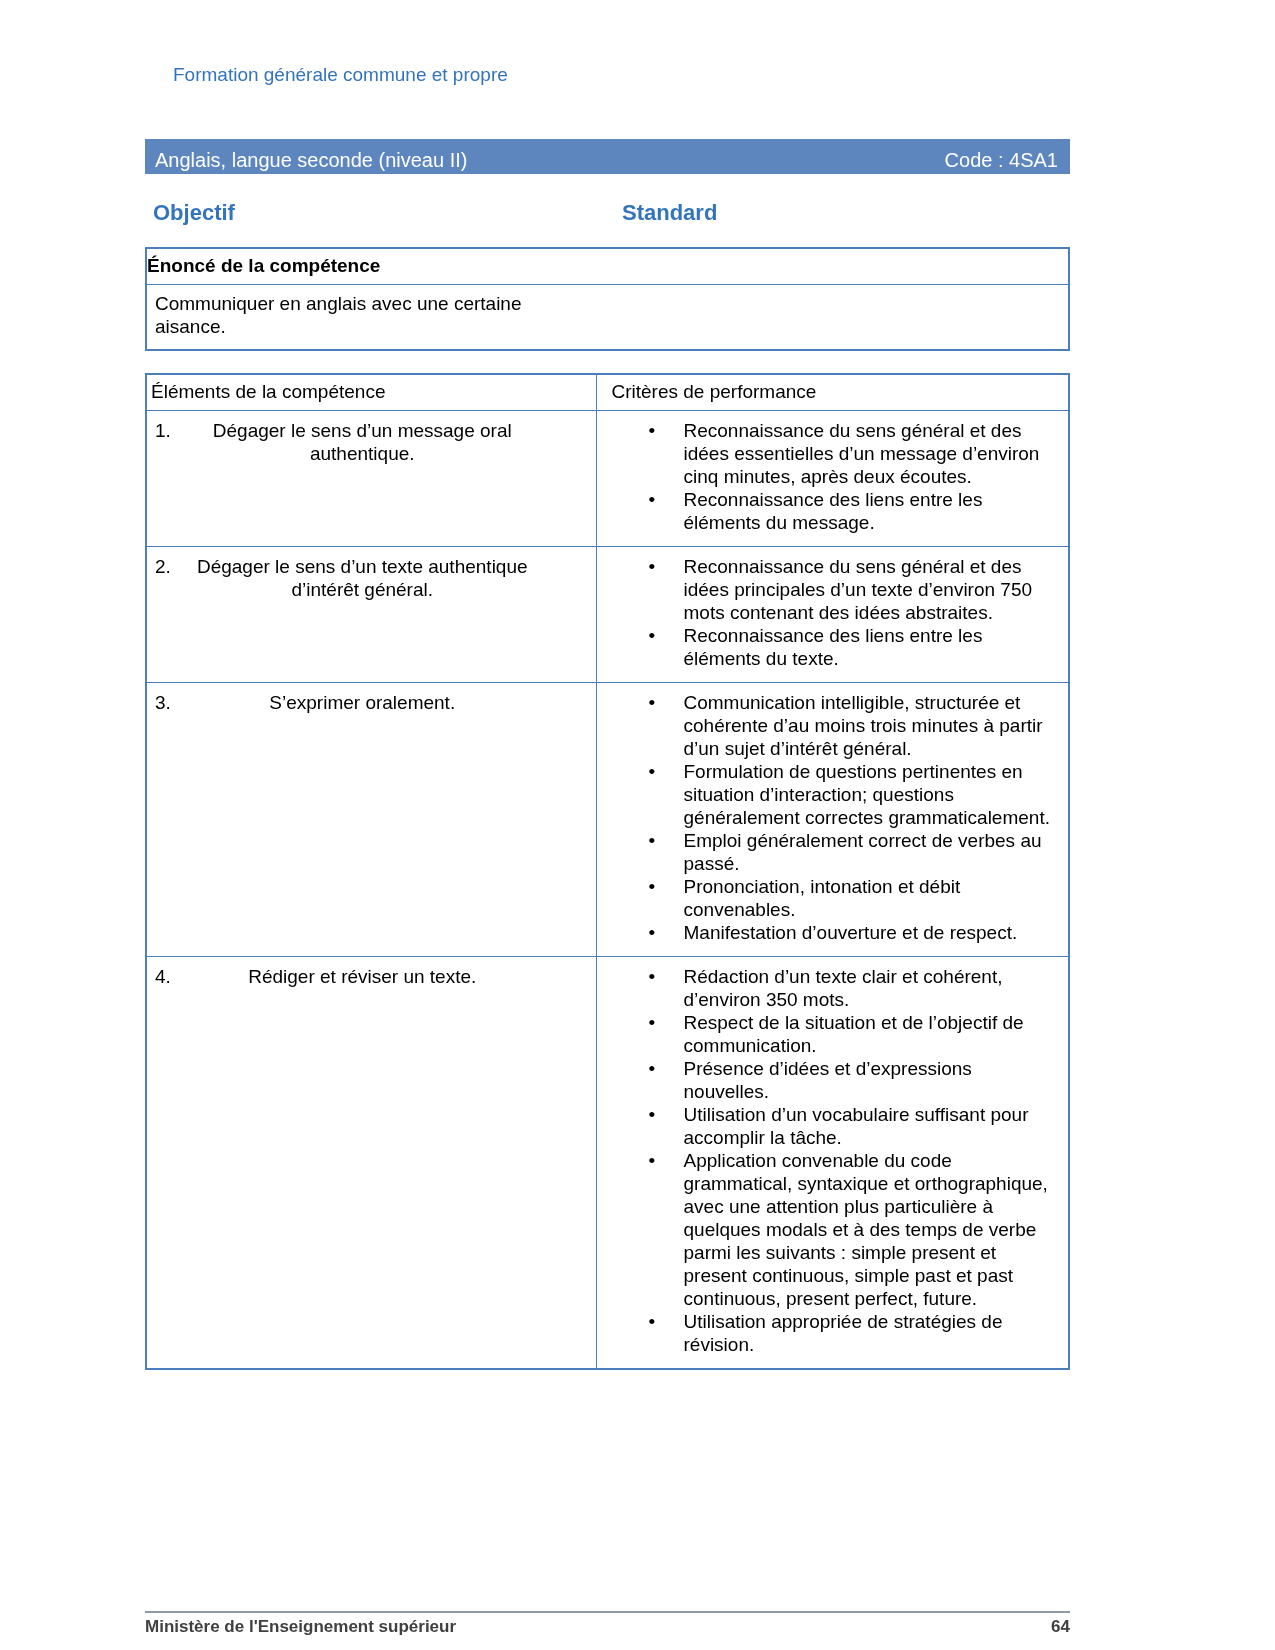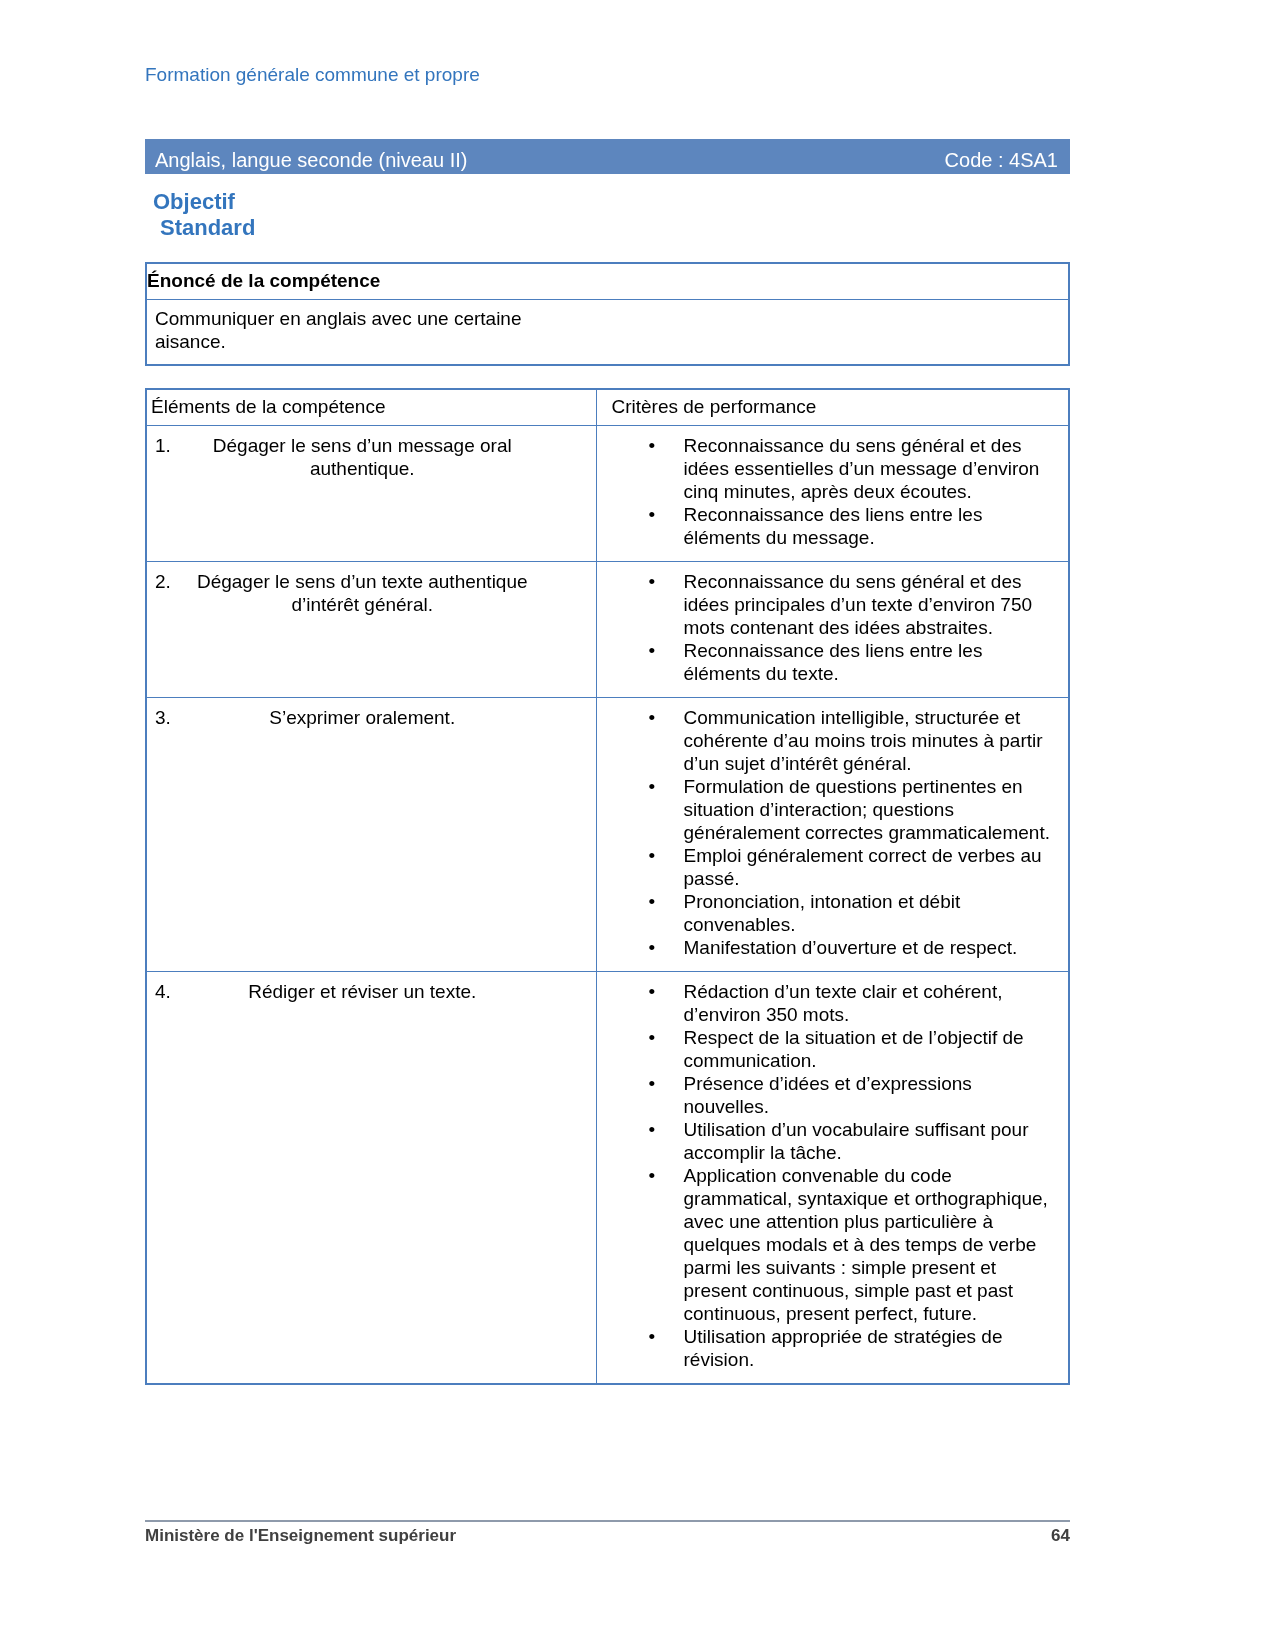--- a/index.html
+++ b/index.html
@@ -9,45 +9,45 @@
     --box-border:#4C7EBE;
     --footer-text:#404040;
     --footer-line:#8E9AAB;
     --body-text:#000000;
   }
   *{margin:0;padding:0;box-sizing:border-box;}
   html,body{background:#ffffff;}
   body{font-family:"Liberation Sans",sans-serif;color:var(--body-text);}
   .page{position:relative;width:1275px;height:1650px;background:#ffffff;overflow:hidden;}
   .content{position:absolute;left:145px;top:0;width:925px;}
-  .top-note{margin-top:64px;font-size:19px;color:var(--heading);}
+  .top-note{margin-top:64px;font-size:19px;color:var(--heading);margin-left:28px;}
   .banner{margin-top:53px;height:35px;background:var(--banner-bg);color:var(--banner-text);
           display:flex;align-items:center;justify-content:space-between;
           padding:8px 12px 0 10px;font-size:20px;}
-  .col-heads{display:flex;margin-top:15px;flex-direction:column;}
+  .col-heads{display:flex;margin-top:26px;}
   .col-head{font-size:22px;font-weight:bold;color:var(--heading);}
   .col-head.objectif{width:462px;padding-left:8px;}
   .col-head.standard{padding-left:15px;}
   .enonce-box{margin-top:21px;border:2px solid var(--box-border);}
   .enonce-head{font-size:19px;font-weight:bold;padding:6px 0 7px;border-bottom:1px solid var(--box-border);}
   .enonce-body{font-size:19px;line-height:23px;padding:7px 8px 11px;max-width:408px;}
   .comp-table{margin-top:22px;width:925px;border-collapse:collapse;border:2px solid var(--box-border);}
   .comp-table th,.comp-table td{border:1px solid var(--box-border);vertical-align:top;text-align:left;font-size:19px;}
   .comp-table th{padding:6px 4px 7px;font-weight:normal;}
   th.cr-h{padding-left:15px;}
   col.c1{width:450px;}
   .el-cell{padding:8px 56px 12px 8px;}
   .el-row{display:flex;line-height:23px;}
   .el-num{width:30px;flex:none;}
   .el-text{flex:1;text-align:center;}
   .cr-cell{padding:8px 8px 12px 14px;}
   .crit{display:flex;line-height:23px;margin-left:38px;}
   .bullet{width:35px;flex:none;}
   .crit-text{flex:1;}
-  .footer{position:absolute;left:145px;top:1520px;width:925px;border-top:2px solid var(--footer-line);
+  .footer{position:absolute;left:145px;top:1611px;width:925px;border-top:2px solid var(--footer-line);
           padding-top:4px;display:flex;justify-content:space-between;
           font-size:17px;font-weight:bold;color:var(--footer-text);}
 </style>
 </head>
 <body>
 
 <div class="page">
   <div class="content">
 
     <div class="top-note">Formation générale commune et propre</div>

